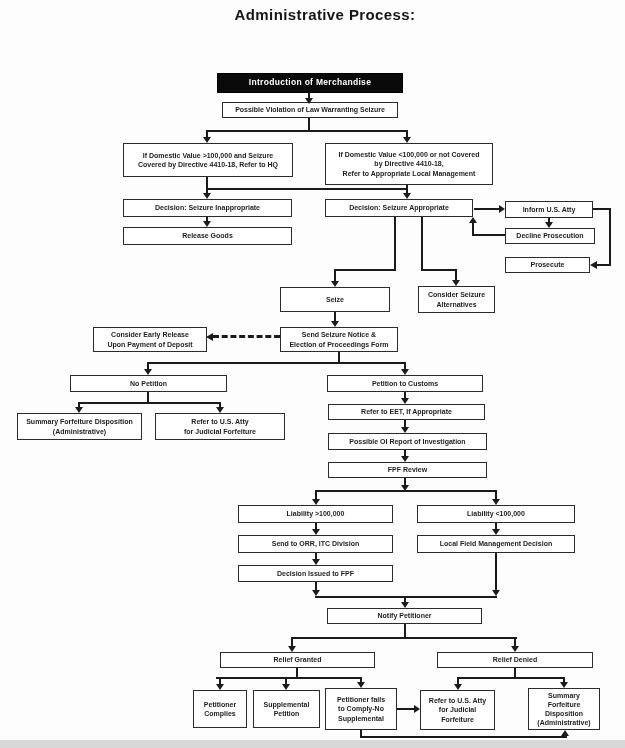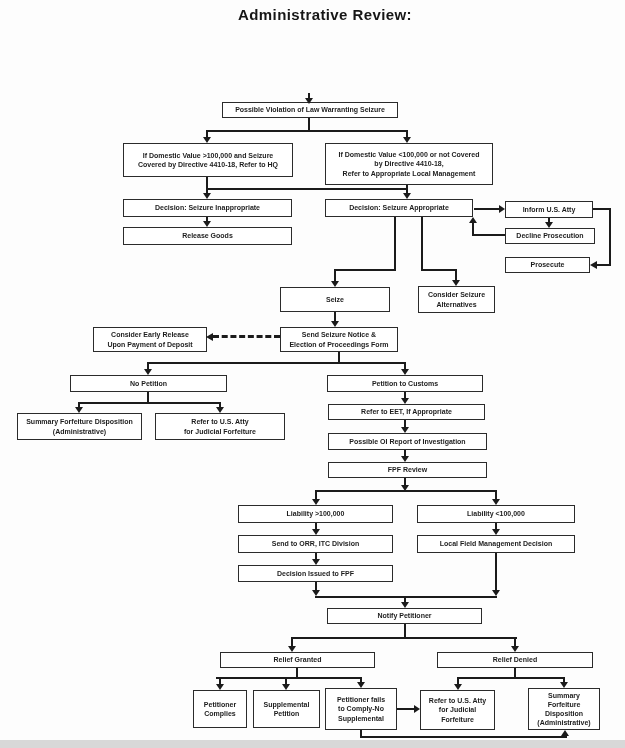--- a/index.html
+++ b/index.html
@@ -22,22 +22,23 @@
   .au{border-left:4px solid transparent;border-right:4px solid transparent;border-bottom:6px solid #1b1b1b;}
   .al{border-top:4px solid transparent;border-bottom:4px solid transparent;border-right:7px solid #1b1b1b;}
   .ar{border-top:4px solid transparent;border-bottom:4px solid transparent;border-left:6px solid #1b1b1b;}
   .strip{position:absolute;left:0;top:740px;width:625px;height:8px;background:#d8d8d8;}
 </style>
 </head>
 <body>
 
 <div id="page">
 
-  <div class="ttl">Administrative Review:</div>
-
+  <div class="ttl">Administrative Process:</div>
+
+  <div class="n hdr" style="left:217px;top:73px;width:186px;height:20px;">Introduction of Merchandise</div>
   <div class="n" style="left:222px;top:102px;width:176px;height:16px;">Possible Violation of Law Warranting Seizure</div>
   <div class="n" style="left:123px;top:143px;width:170px;height:34px;">If Domestic Value &gt;100,000 and Seizure
 Covered by Directive 4410-18, Refer to HQ</div>
   <div class="n" style="left:325px;top:143px;width:168px;height:42px;">If Domestic Value &lt;100,000 or not Covered
 by Directive 4410-18,
 Refer to Appropriate Local Management</div>
   <div class="n" style="left:123px;top:199px;width:169px;height:18px;">Decision: Seizure Inappropriate</div>
   <div class="n" style="left:123px;top:227px;width:169px;height:18px;">Release Goods</div>
   <div class="n" style="left:325px;top:199px;width:148px;height:18px;">Decision: Seizure Appropriate</div>
   <div class="n" style="left:505px;top:201px;width:88px;height:17px;">Inform U.S. Atty</div>

